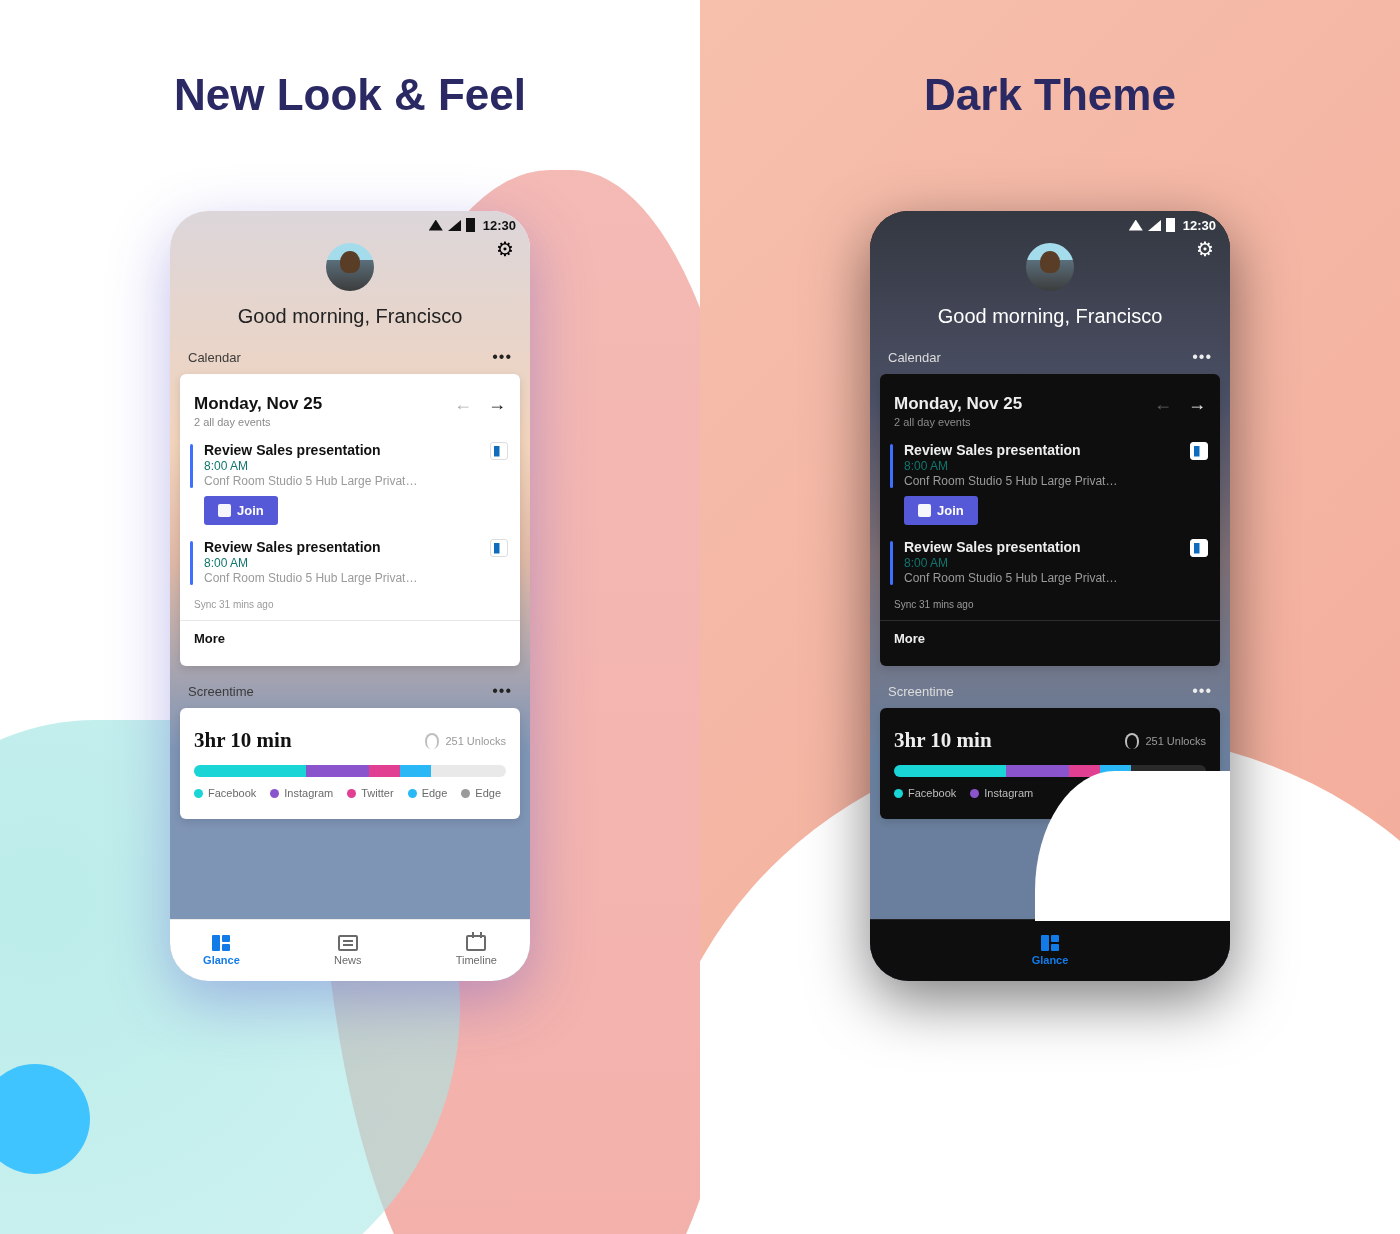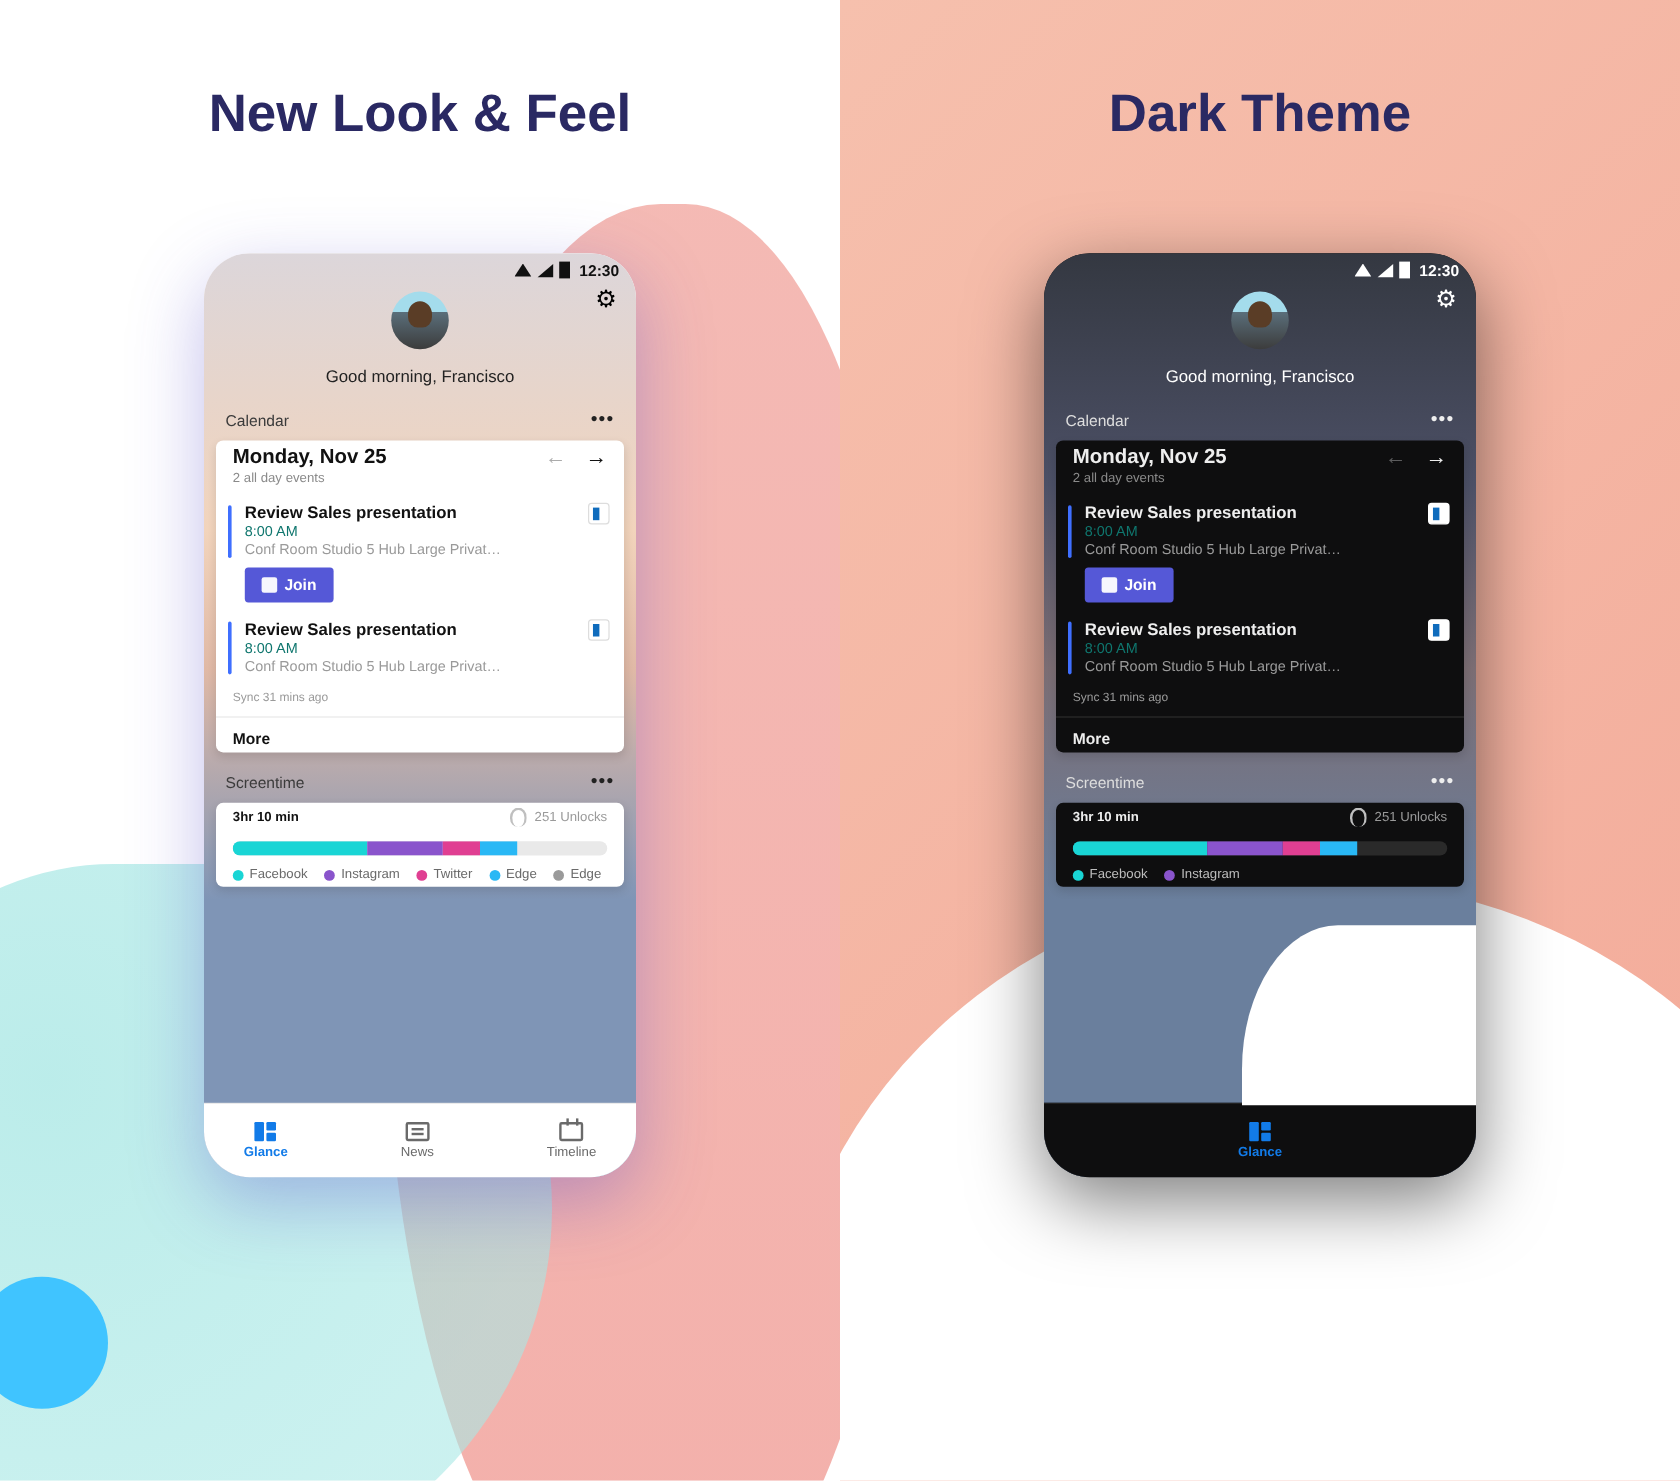--- a/index.html
+++ b/index.html
@@ -76,39 +76,39 @@
   .batt{width:9px;height:14px;background:currentColor;margin-right:4px;}
 
   
   .header-area{position:relative;z-index:2;display:flex;flex-direction:column;align-items:center;}
   .avatar{width:48px;height:48px;border-radius:50%;
           background:linear-gradient(180deg,#a4dcec 0%,#a4dcec 35%,#5a6e7a 36%,#3c3c3c 100%);
           position:relative;margin-top:4px;overflow:hidden;}
   .avatar::after{content:'';position:absolute;left:14px;top:8px;width:20px;height:22px;border-radius:50% 50% 40% 40%;background:#5a3d26;}
   .gear{position:absolute;right:16px;top:-2px;font-size:20px;cursor:pointer;}
   .panel-right .gear{color:#fff;}
-  .greeting{font-size:14px;margin:14px 0 16px;}
+  .greeting{font-size:20px;margin:14px 0 16px;}
   .panel-left  .greeting{color:#222;font-weight:500;}
   .panel-right .greeting{color:#fff;font-weight:500;}
 
   
   .content{position:relative;z-index:2;padding:0 10px;}
 
   
   .section-row{display:flex;justify-content:space-between;align-items:center;
                padding:4px 8px 8px;}
   .section-row .label{font-size:13px;font-weight:400;}
   .panel-left  .section-row .label{color:#3b3b3b;}
   .panel-right .section-row .label{color:#ddd;}
   .more-icon{font-size:16px;letter-spacing:1px;cursor:pointer;}
   .panel-left  .more-icon{color:#222;}
   .panel-right .more-icon{color:#eee;}
 
   
-  .card{border-radius:6px;padding:4px 14px;box-shadow:0 3px 8px rgba(0,0,0,.12);}
+  .card{border-radius:6px;padding:20px 14px;box-shadow:0 3px 8px rgba(0,0,0,.12);}
   .panel-left  .card{background:#fff;color:#111;}
   .panel-right .card{background:#0e0e0f;color:#eee;}
 
   
   .cal-head{display:flex;justify-content:space-between;align-items:flex-start;}
   .cal-date{font-size:17px;font-weight:600;}
   .cal-sub {font-size:11px;color:#8a8a8a;margin-top:2px;}
   .arrows{display:flex;gap:16px;font-size:18px;align-items:center;}
   .arrows .prev{opacity:.35;}
   .event{position:relative;margin-top:14px;padding-left:10px;}
@@ -123,21 +123,21 @@
             background:#5558d7;color:#fff;font-size:13px;font-weight:600;
             padding:7px 14px;border-radius:3px;cursor:pointer;}
   .teams-icon{width:13px;height:13px;background:#fff;opacity:.95;border-radius:2px;}
   .sync{font-size:10px;color:#9a9a9a;margin:14px 0 0;}
   .divider{height:1px;background:#e8e8e8;margin:10px -14px 0;}
   .panel-right .divider{background:#2d2d2d;}
   .more-link{font-size:13px;font-weight:600;padding-top:10px;cursor:pointer;}
 
   
   .st-head{display:flex;justify-content:space-between;align-items:center;}
-  .st-total{font-size:11px;font-weight:600;}
+  .st-total{font-size:21px;font-weight:600;font-family:Liberation Serif, serif;}
   .unlocks{display:flex;align-items:center;gap:6px;font-size:11px;color:#9a9a9a;}
   .finger{width:14px;height:16px;border:2px solid #bfbfbf;border-radius:50% 50% 45% 45%;border-bottom:none;}
   .bar{display:flex;height:12px;border-radius:6px;overflow:hidden;background:#e9e9e9;margin-top:12px;}
   .panel-right .bar{background:#2a2a2a;}
   .seg{height:100%;}
   .legend{display:flex;flex-wrap:wrap;gap:10px 14px;margin-top:10px;}
   .legend-item{display:flex;align-items:center;gap:5px;font-size:11px;color:#6a6a6a;}
   .panel-right .legend-item{color:#bdbdbd;}
   .dot{width:9px;height:9px;border-radius:50%;}
 

